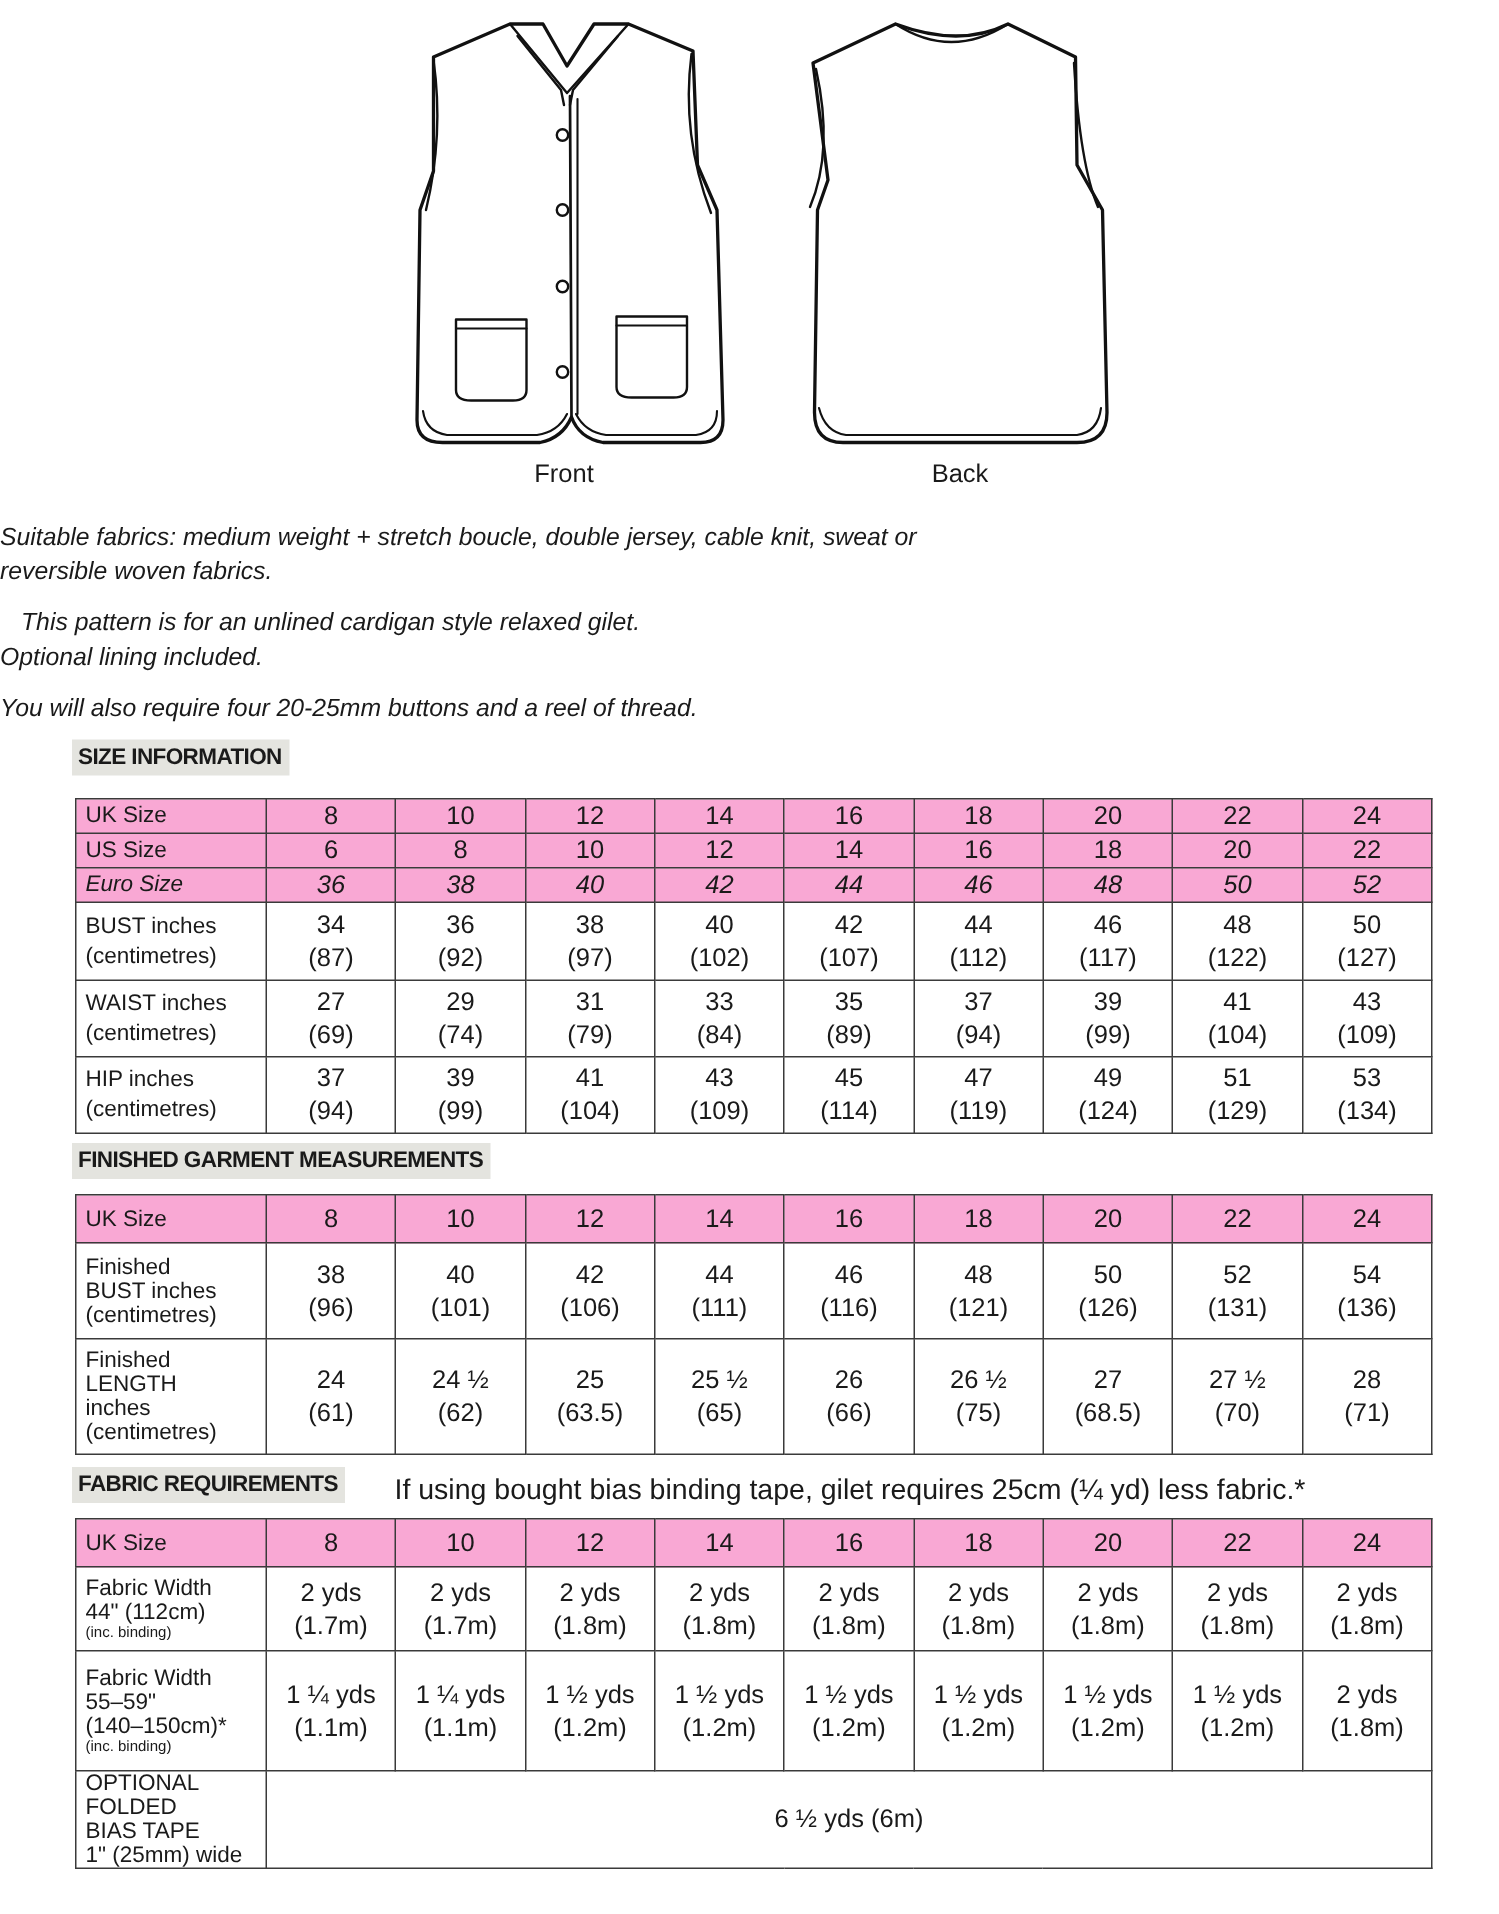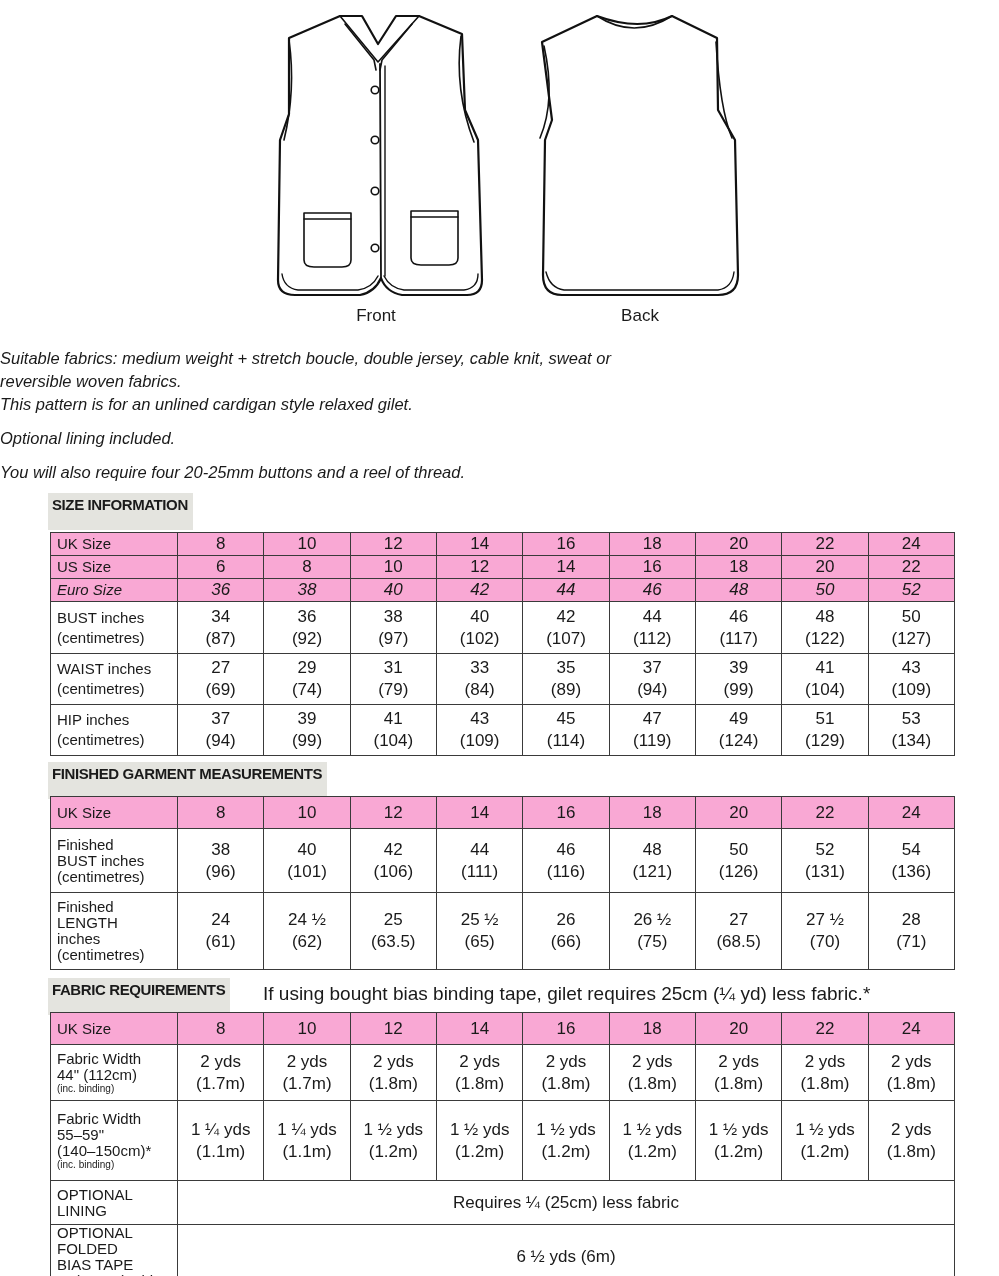--- a/index.html
+++ b/index.html
@@ -2,21 +2,21 @@
 <html><head>
 <meta charset="utf-8">
 <style>
   html, body { margin:0; padding:0; background:#ffffff; }
   body { width:999px; height:1276px; position:relative; overflow:hidden;
          font-family:"Liberation Sans", "DejaVu Sans", sans-serif; color:#1a1a1a; }
   .illus { position:absolute; top:10px; left:262px; width:500px; height:300px; }
   .caption { position:absolute; font-size:17px; text-align:center; width:120px; }
   .desc { position:absolute; left:0; width:904px; font-size:16.5px; line-height:22px;font-style:italic; }
   .section-label { position:absolute; left:48px; background:#e4e4df; font-weight:bold;
-                   font-size:15px; letter-spacing:-0.4px; padding:3px 5px 16px 4px; height:18px; line-height:18px; }
+                   font-size:15px; letter-spacing:-0.4px; padding:3px 5px 3px 4px; height:18px; line-height:18px; }
   .note { position:absolute; font-size:19px; }
   table { position:absolute; left:50px; border-collapse:collapse; table-layout:fixed; width:905px; }
   td { border:1.5px solid #3a3a3a; text-align:center; font-size:17px; padding:0; line-height:22px; vertical-align:middle; }
   td.lbl { text-align:left; padding-left:6px; font-size:15px; line-height:16px; }
   tr.hdr td { background:#f9a8d4; }
   col.c0 { width:127px; }
   .t1 td.lbl.tall { line-height:20px; }
   .small { font-size:10px; line-height:11px; display:block; }
   .tiny { font-size:10.5px; line-height:11px; }
   .span-cell { font-size:17px; }
@@ -58,21 +58,21 @@
     <path d="M454 32 Q458 100 470 128" stroke-width="1.6"></path>
     <path d="M284 262 Q288 278 302 280 L456 280 Q470 278 472 262" stroke-width="1.4"></path>
   </g>
 </svg>
 
 <div class="caption" style="left:316px; top:306px;">Front</div>
 <div class="caption" style="left:580px; top:306px;">Back</div>
 
 <div class="desc" style="top:347px;">Suitable fabrics: medium weight + stretch boucle, double jersey, cable knit, sweat or</div>
 <div class="desc" style="top:370px;">reversible woven fabrics.</div>
-<div class="desc" style="top:393px;">This pattern is for an unlined cardigan style relaxed gilet.</div>
+<div class="desc" style="top:404px;margin-left:14px;">This pattern is for an unlined cardigan style relaxed gilet.</div>
 <div class="desc" style="top:427px;">Optional lining included.</div>
 <div class="desc" style="top:461px;">You will also require four 20-25mm buttons and a reel of thread.</div>
 
 <div class="section-label" style="top:493px;">SIZE INFORMATION</div>
 
 <table class="t1" style="top:532px;">
   <colgroup>
       <col class="c0">
       <col>
       <col>
@@ -477,27 +477,20 @@
         </td>
     <td>
           <div>1 ½ yds</div>
           <div>(1.2m)</div>
         </td>
     <td>
           <div>2 yds</div>
           <div>(1.8m)</div>
         </td>
   </tr>
-  <tr style="height:44px;">
-    <td class="lbl">
-          <div>OPTIONAL</div>
-          <div>LINING</div>
-        </td>
-    <td class="span-cell" colspan="9">Requires ¼ (25cm) less fabric</td>
-  </tr>
   <tr style="height:46px;">
     <td class="lbl tiny">
           <div>OPTIONAL FOLDED</div>
           <div>BIAS TAPE</div>
           <div>1" (25mm) wide</div>
         </td>
     <td class="span-cell" colspan="9">6 ½ yds (6m)</td>
   </tr>
 </tbody>
   </table>

